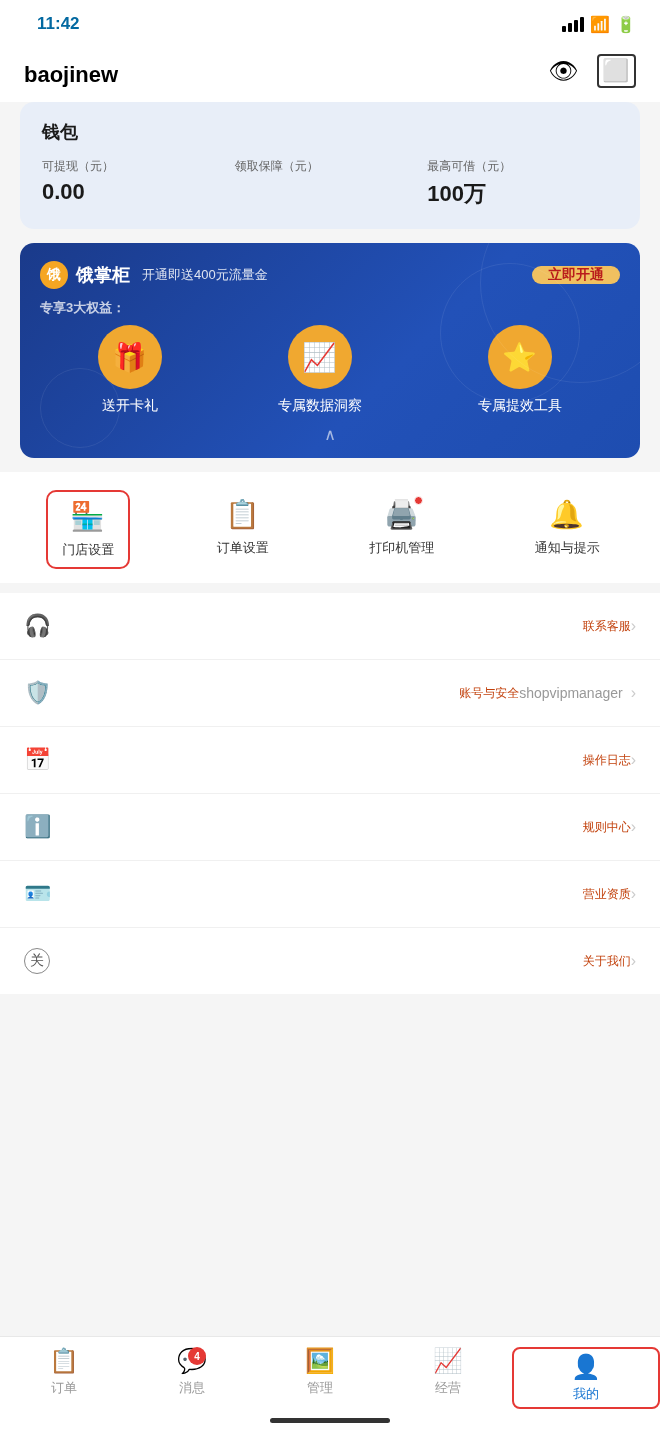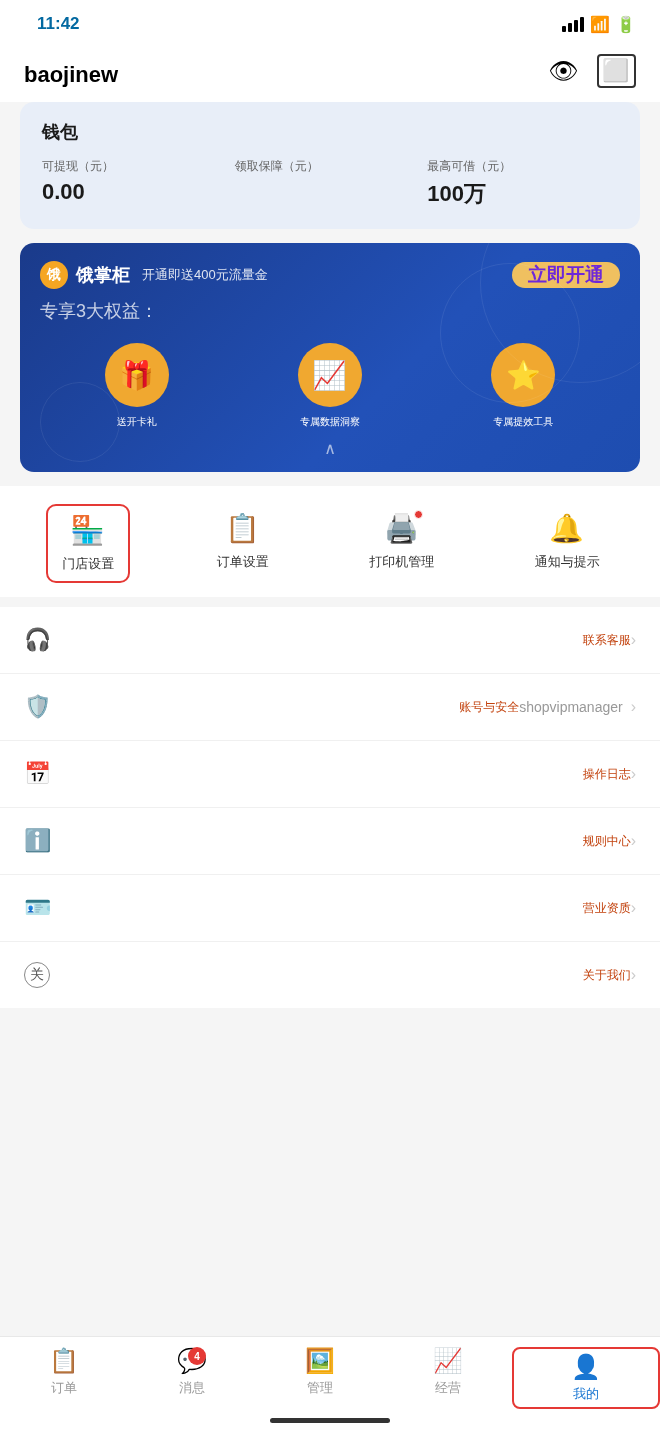--- a/index.html
+++ b/index.html
@@ -125,30 +125,31 @@
       font-weight: 700;
       color: #fff;
     }
     .banner-subtitle {
       font-size: 13px;
       color: rgba(255,255,255,0.85);
       margin-left: 4px;
     }
     .banner-btn {
       background: #f0c060;
-      color: #6d28d9;
+      color: #b91c1c;
       border-radius: 20px;
       padding: 0 16px;
-      font-size: 19px;
+      font-size: 14px;
       font-weight: 700;
     }
     .banner-desc {
-      font-size: 18px;
+      font-size: 13px;
       color: rgba(255,255,255,0.75);
-      margin-bottom: 20px;
+      margin-bottom: 8px;
+      font-weight: bold;
     }
     .banner-icons-row {
       display: flex;
       justify-content: space-around;
     }
     .banner-icon-item {
       display: flex;
       flex-direction: column;
       align-items: center;
       gap: 8px;
@@ -157,21 +158,21 @@
       width: 64px;
       height: 64px;
       background: #f0a830;
       border-radius: 50%;
       display: flex;
       align-items: center;
       justify-content: center;
       font-size: 28px;
     }
     .banner-icon-label {
-      font-size: 10px;
+      font-size: 14px;
       color: #fff;
     }
     .banner-chevron {
       display: flex;
       justify-content: center;
       margin-top: 10px;
       color: rgba(255,255,255,0.6);
       font-size: 16px;
     }
     

